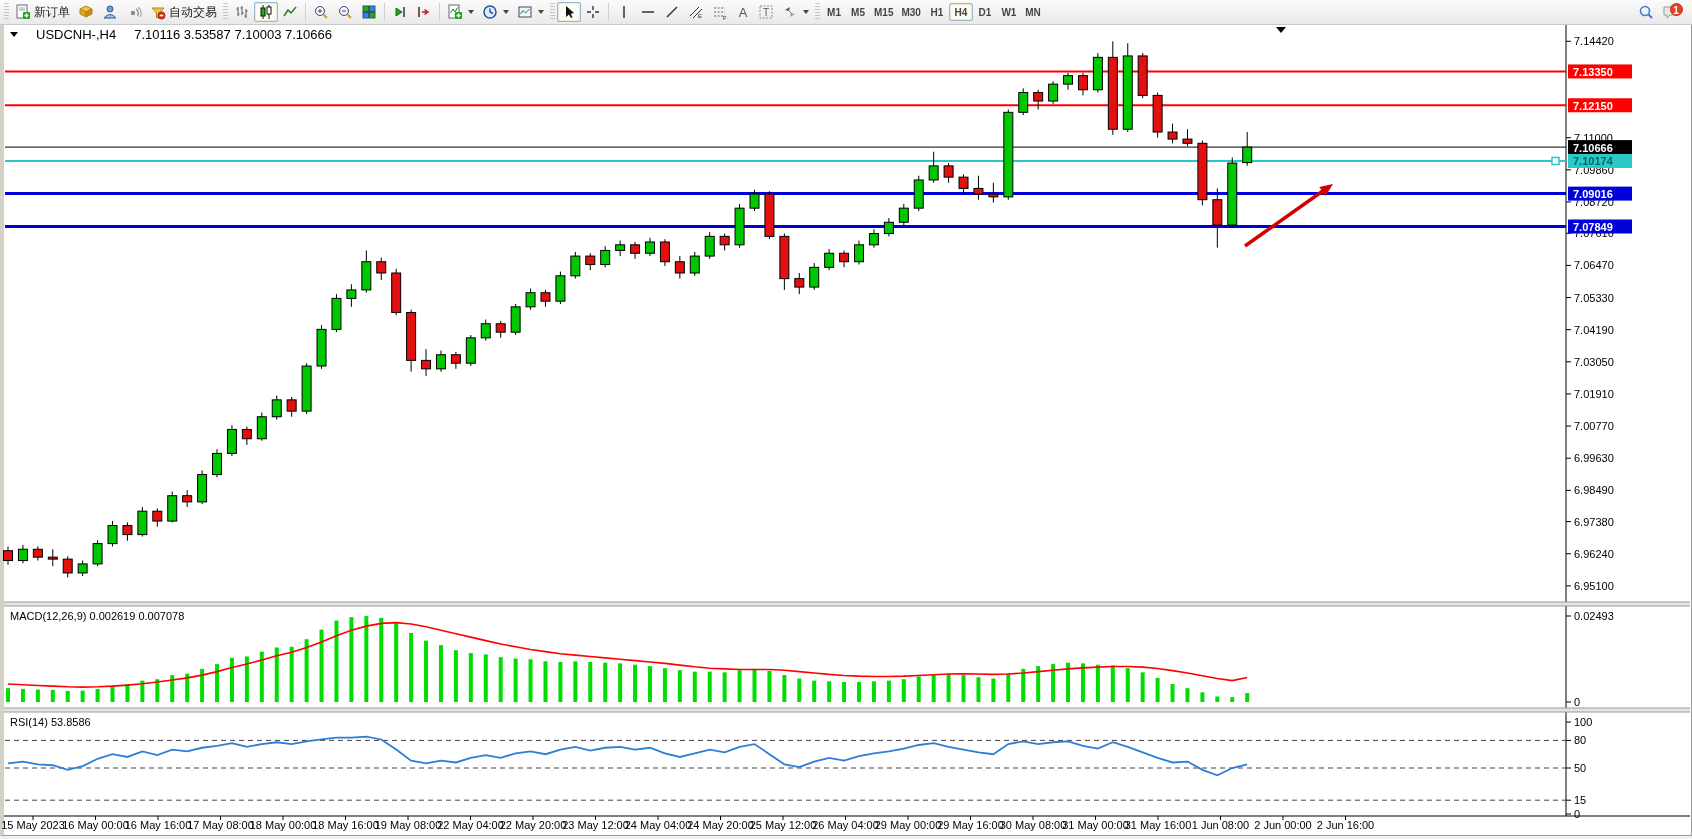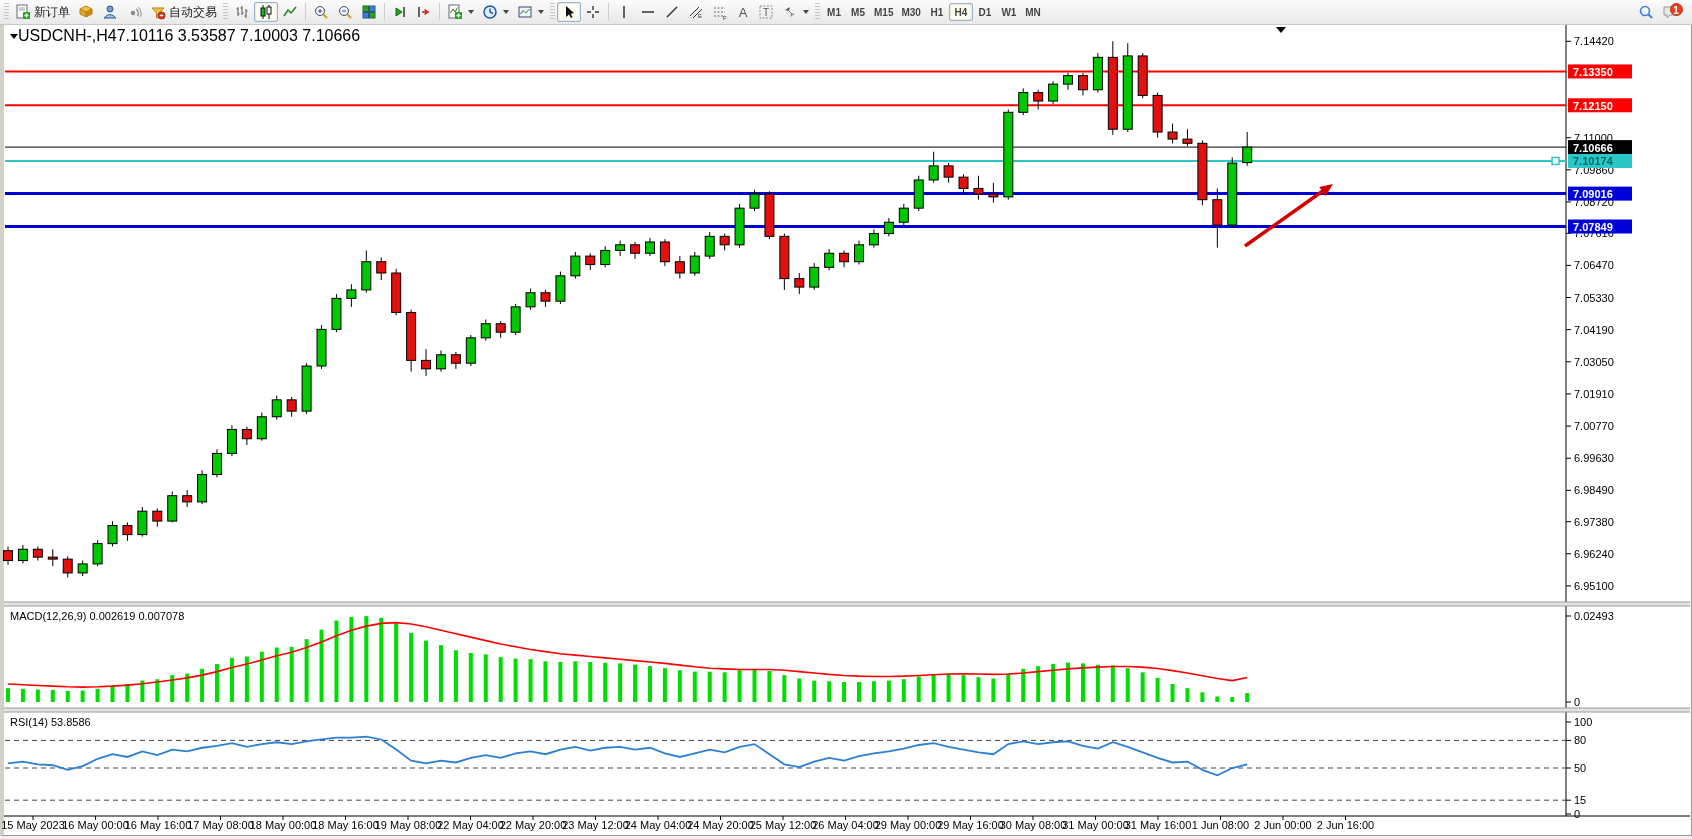--- a/index.html
+++ b/index.html
@@ -20,22 +20,22 @@
   .vsep { width:1px; height:18px; background:#cfcfcf; margin:0 3px; }
   .spacer { flex:1; }
   .caret { width:0; height:0; border-left:3px solid transparent; border-right:3px solid transparent;
            border-top:4px solid #444; margin-left:2px; }
   .badge { position:absolute; top:0px; margin-left:10px; background:#e8401c; color:#fff;
            font-size:10px; font-weight:bold; border-radius:7px; min-width:13px; height:13px;
            line-height:13px; text-align:center; border:1px solid #c33312; }
   
   .chart-window { position:absolute; top:23px; left:0; width:1692px; height:813px;
                   background:#fff; border:1px solid #9a9a9a; border-left:4px solid #d4d0c8; }
-  .chart-title { position:absolute; top:27px; left:10px; z-index:5; font-size:16px; color:#000;
-                 display:flex; align-items:center; gap:0; }
+  .chart-title { position:absolute; top:27px; left:10px; z-index:5; font-size:13px; color:#000;
+                 display:flex; align-items:center; gap:18px; }
   .tri-down { width:0; height:0; border-left:4px solid transparent; border-right:4px solid transparent;
               border-top:5px solid #000; }
   svg.chart { position:absolute; top:0; left:0; }
   text { font-family:"Liberation Sans","DejaVu Sans",sans-serif; }
 </style>
 </head>
 <body>
 
 <div class="toolbar">
   <div class="grip"></div>

